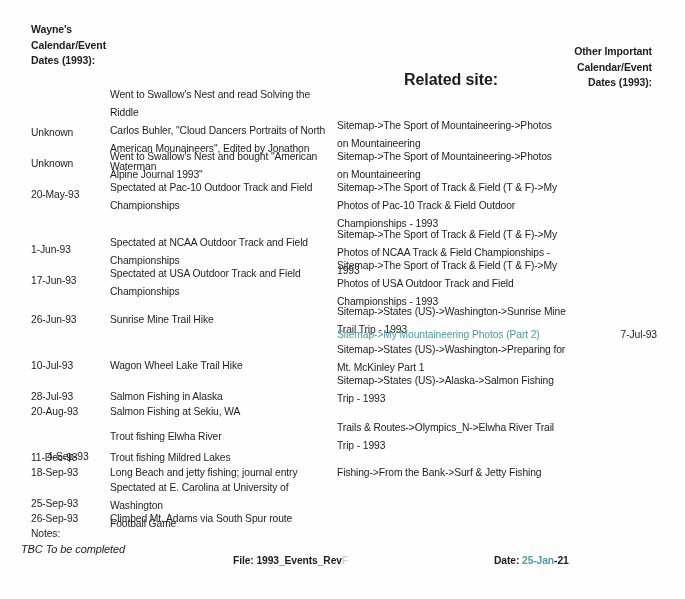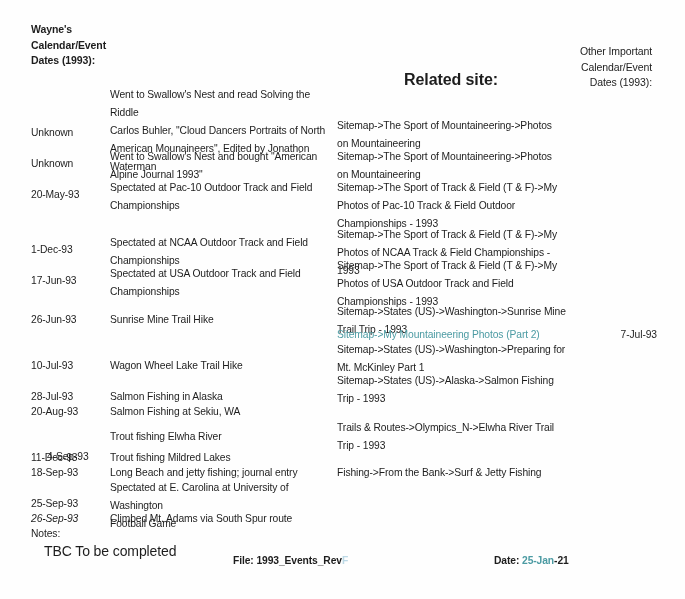--- a/index.html
+++ b/index.html
@@ -35,21 +35,21 @@
     line-height: 15.6px;
     letter-spacing: -0.1px;
   }
   .hdr-right {
     position: absolute;
     left: 520px;
     top: 44px;
     width: 132px;
     text-align: right;
     font-size: 10.5px;
-    font-weight: normal;
+    font-weight: bold;
     line-height: 15.6px;
     letter-spacing: -0.1px;
   }
   .hdr-event {
     position: absolute;
     left: 110px;
     top: 71px;
     width: 225px;
     text-align: center;
     font-size: 10.5px;
@@ -91,24 +91,25 @@
   
   .notes-label {
     position: absolute;
     left: 31px;
     top: 528px;
     font-size: 10.3px;
     letter-spacing: -0.1px;
   }
   .notes-body {
     position: absolute;
-    left: 44px;
+    left: 21px;
     top: 543px;
-    font-size: 14px;
-    letter-spacing: -0.1px;
+    font-size: 11px;
+    letter-spacing: -0.1px;
+    font-style: italic;
   }
   .footer-file {
     position: absolute;
     left: 233px;
     top: 555px;
     font-size: 10.3px;
     font-weight: bold;
     letter-spacing: -0.1px;
   }
   .footer-date {
@@ -153,21 +154,21 @@
       <div class="cell c-event" style="top: 148px;">Went to Swallow's Nest and bought "American
 Alpine Journal 1993"</div>
       <div class="cell c-site" style="top: 148px;">Sitemap-&gt;The Sport of Mountaineering-&gt;Photos
 on Mountaineering</div>
       <div class="cell c-date" style="top: 186px;">20-May-93</div>
       <div class="cell c-event" style="top: 179px;">Spectated at Pac-10 Outdoor Track and Field
 Championships</div>
       <div class="cell c-site" style="top: 179px;">Sitemap-&gt;The Sport of Track &amp; Field (T &amp; F)-&gt;My
 Photos of Pac-10 Track &amp; Field Outdoor
 Championships - 1993</div>
-      <div class="cell c-date" style="top: 241px;">1-Dec-93</div>
+      <div class="cell c-date" style="top: 241px;">1-Jun-93</div>
       <div class="cell c-event" style="top: 234px;">Spectated at NCAA Outdoor Track and Field
 Championships</div>
       <div class="cell c-site" style="top: 226px;">Sitemap-&gt;The Sport of Track &amp; Field (T &amp; F)-&gt;My
 Photos of NCAA Track &amp; Field Championships -
 1993</div>
       <div class="cell c-date" style="top: 272px;">17-Jun-93</div>
       <div class="cell c-event" style="top: 265px;">Spectated at USA Outdoor Track and Field
 Championships</div>
       <div class="cell c-site" style="top: 257px;">Sitemap-&gt;The Sport of Track &amp; Field (T &amp; F)-&gt;My
 Photos of USA Outdoor Track and Field
@@ -193,21 +194,21 @@
       <div class="cell c-site" style="top: 419px;">Trails &amp; Routes-&gt;Olympics_N-&gt;Elwha River Trail
 Trip - 1993</div>
       <div class="cell c-date" style="top: 449px;">11-Dec-93</div>
       <div class="cell c-event" style="top: 449px;">Trout fishing Mildred Lakes</div>
       <div class="cell c-date" style="top: 464px;">18-Sep-93</div>
       <div class="cell c-event" style="top: 464px;">Long Beach and jetty fishing; journal entry</div>
       <div class="cell c-site" style="top: 464px;">Fishing-&gt;From the Bank-&gt;Surf &amp; Jetty Fishing</div>
       <div class="cell c-date" style="top: 495px;">25-Sep-93</div>
       <div class="cell c-event" style="top: 479px;">Spectated at E. Carolina at University of Washington
 Football Game</div>
-      <div class="cell c-date" style="top: 510px; font-style: italic;">26-Sep-93</div>
+      <div class="cell c-date" style="top: 510px;">26-Sep-93</div>
       <div class="cell c-event" style="top: 510px;">Climbed Mt. Adams via South Spur route</div>
     </div>
 
   <div class="notes-label">Notes:</div>
   <div class="notes-body">TBC To be completed</div>
 
   <div class="footer-file">
     <span>File: </span><span>1993_Events_Rev</span><span class="rev-suffix">F</span>
   </div>
   <div class="footer-date">

